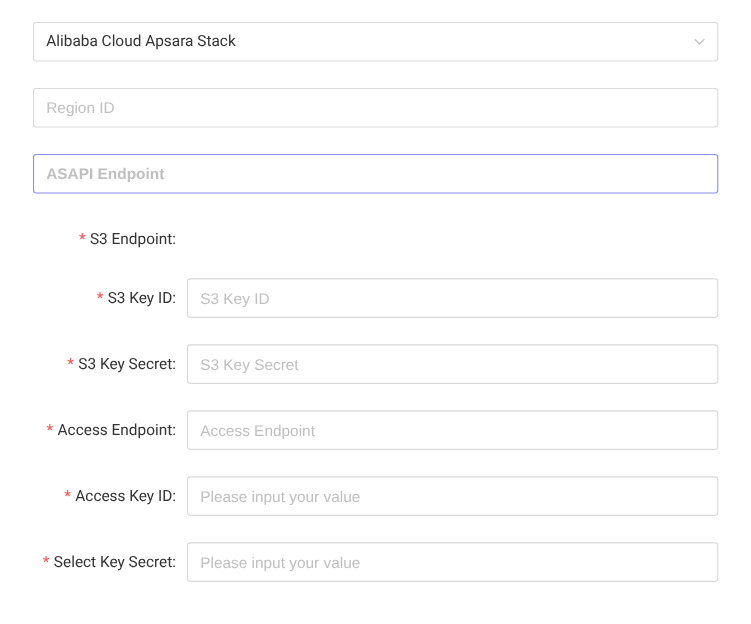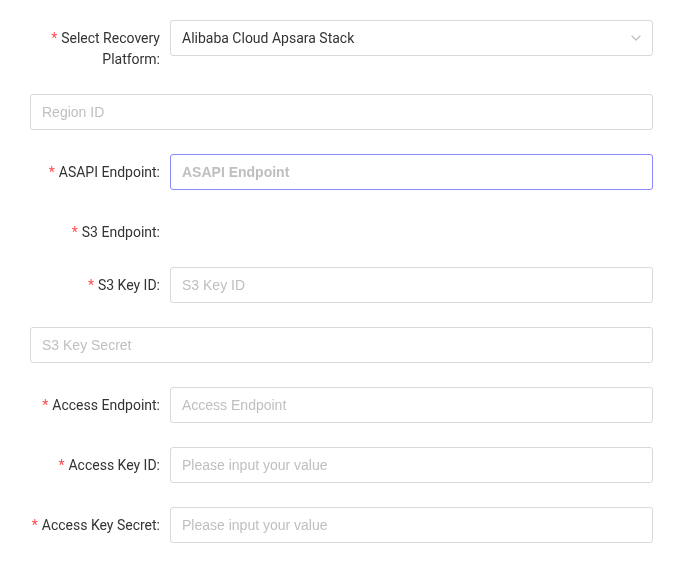--- a/index.html
+++ b/index.html
@@ -82,45 +82,39 @@
     }
     .select-arrow svg {
       width: 10px;
       height: 6px;
     }
   </style>
 </head>
 <body>
 
 <div class="form-row">
-  <label class="form-label">
-    <span class="required">*</span><span>Select Recovery Platform:</span>
-  </label>
   <div class="form-control-wrap">
     <div class="form-select">
       <span>Alibaba Cloud Apsara Stack</span>
       <span class="select-arrow">
         <svg viewBox="0 0 10 6" fill="none">
             <path d="M1 1L5 5L9 1" stroke="currentColor" stroke-width="1.2" stroke-linecap="round" stroke-linejoin="round"></path>
           </svg>
       </span>
     </div>
   </div>
 </div>
 
 <div class="form-row">
   <div class="form-control-wrap">
     <input type="text" class="form-input" placeholder="Region ID" style="">
   </div>
 </div>
 
 <div class="form-row">
-  <label class="form-label">
-    <span class="required">*</span><span>ASAPI Endpoint:</span>
-  </label>
   <div class="form-control-wrap">
     <input type="text" class="form-input active" placeholder="ASAPI Endpoint" style="">
   </div>
 </div>
 
 <div class="form-row">
   <label class="form-label">
     <span class="required">*</span><span>S3 Endpoint:</span>
   </label>
 </div>
@@ -128,20 +122,23 @@
 <div class="form-row">
   <label class="form-label">
     <span class="required">*</span><span>S3 Key ID:</span>
   </label>
   <div class="form-control-wrap">
     <input type="text" class="form-input" placeholder="S3 Key ID" style="">
   </div>
 </div>
 
 <div class="form-row">
+  <label class="form-label">
+    <span class="required">*</span><span>S3 Key Secret:</span>
+  </label>
   <div class="form-control-wrap">
     <input type="text" class="form-input" placeholder="S3 Key Secret" style="">
   </div>
 </div>
 
 <div class="form-row">
   <label class="form-label">
     <span class="required">*</span><span>Access Endpoint:</span>
   </label>
   <div class="form-control-wrap">
@@ -153,18 +150,18 @@
   <label class="form-label">
     <span class="required">*</span><span>Access Key ID:</span>
   </label>
   <div class="form-control-wrap">
     <input type="text" class="form-input" placeholder="Please input your value" style="">
   </div>
 </div>
 
 <div class="form-row">
   <label class="form-label">
-    <span class="required">*</span><span>Access Key Secret:</span>
+    <span class="required">*</span><span>Select Key Secret:</span>
   </label>
   <div class="form-control-wrap">
     <input type="text" class="form-input" placeholder="Please input your value" style="">
   </div>
 </div>
 
 </body></html>

